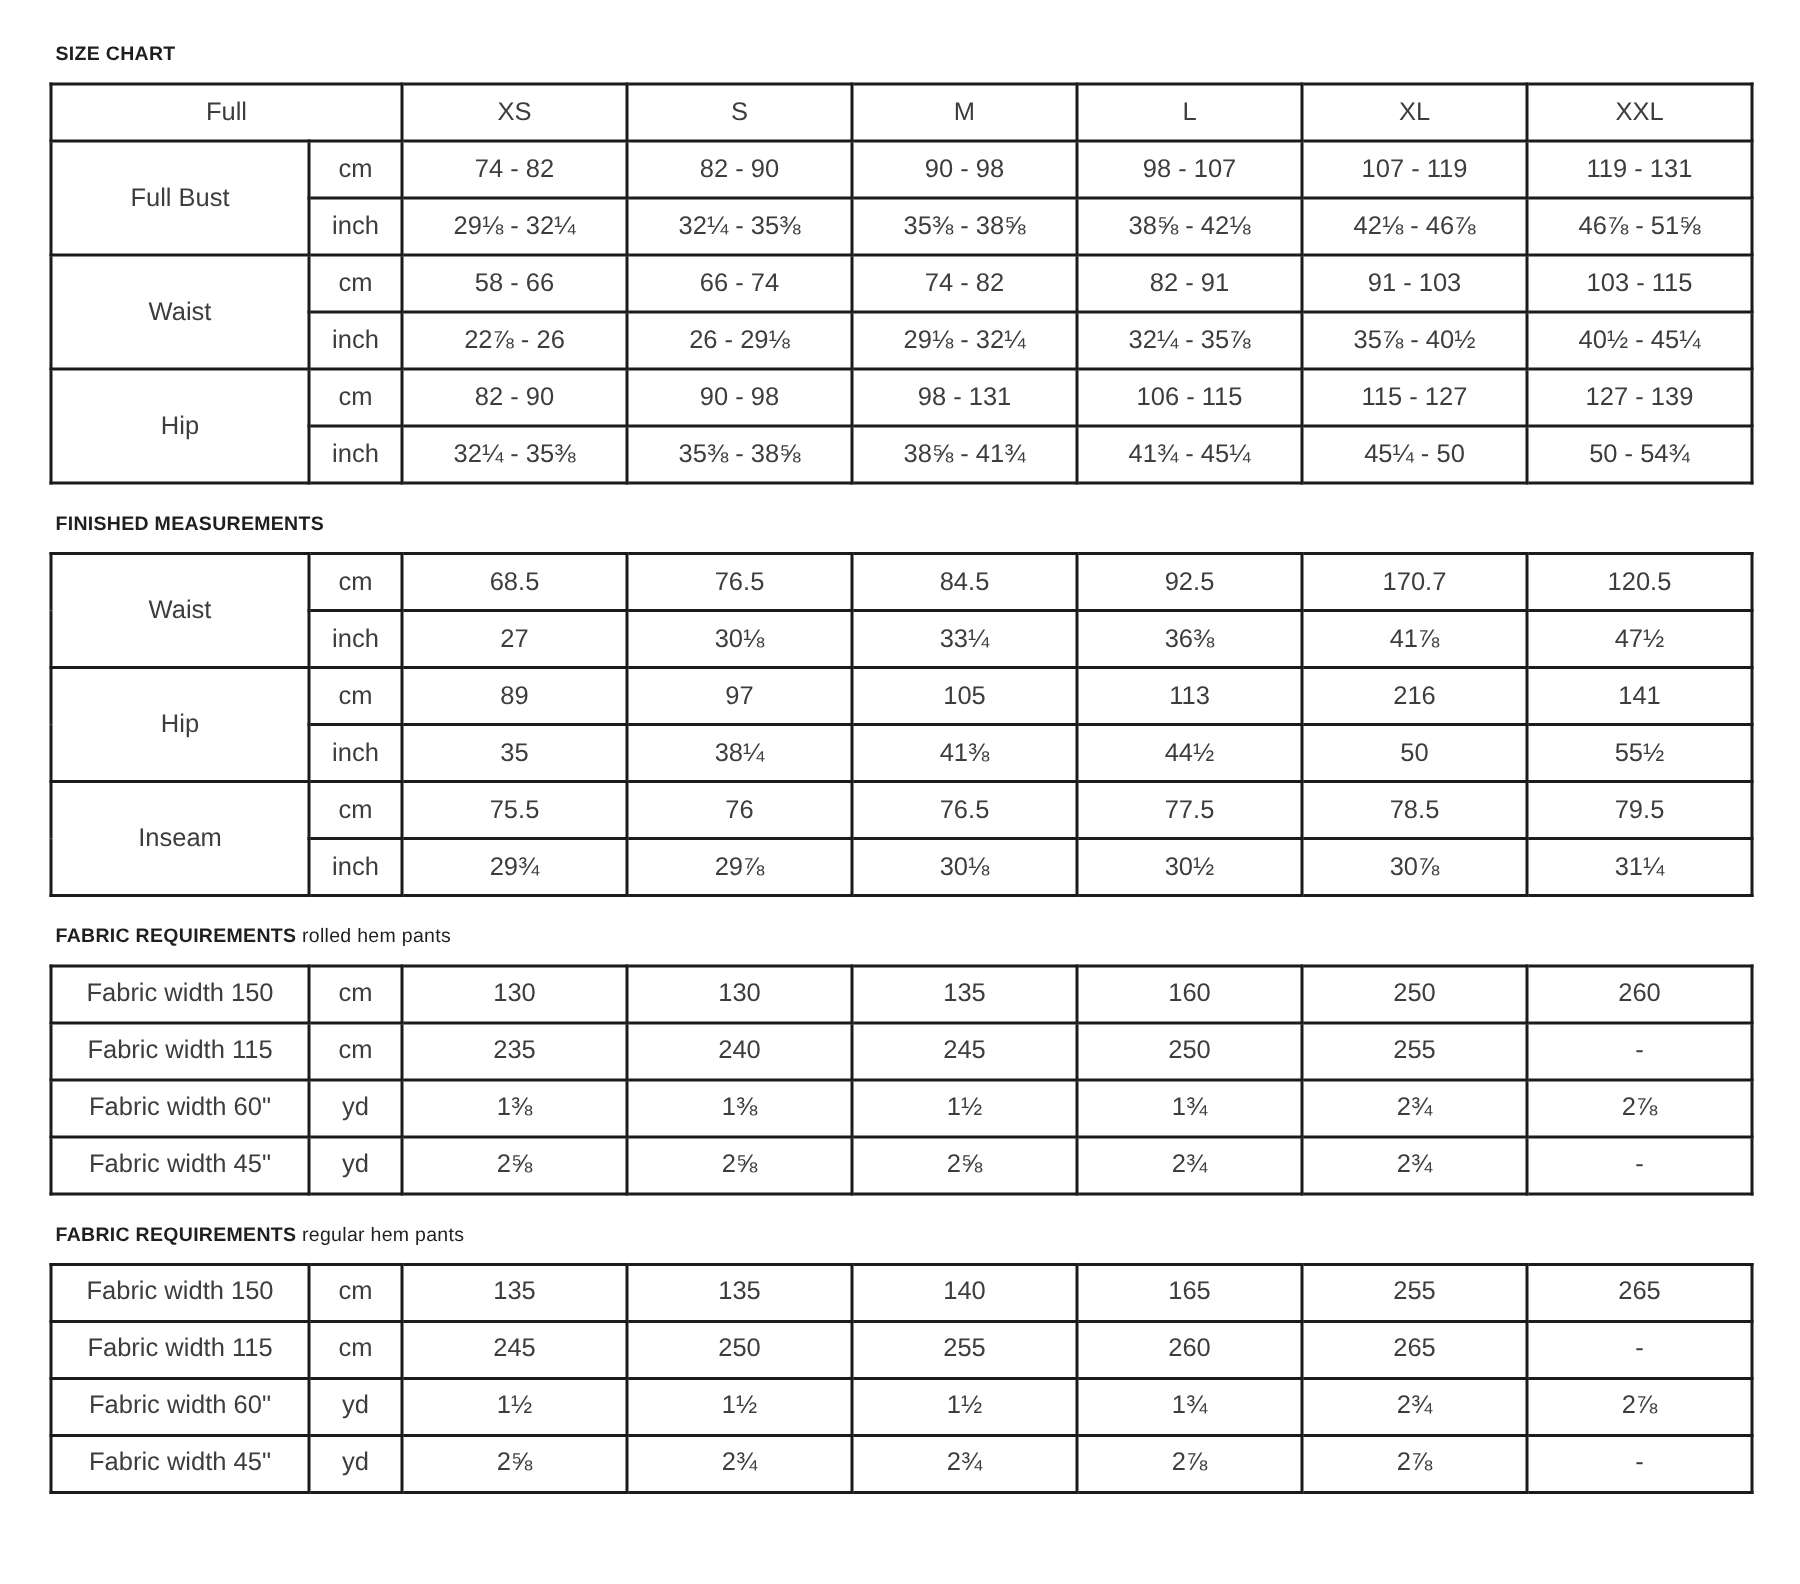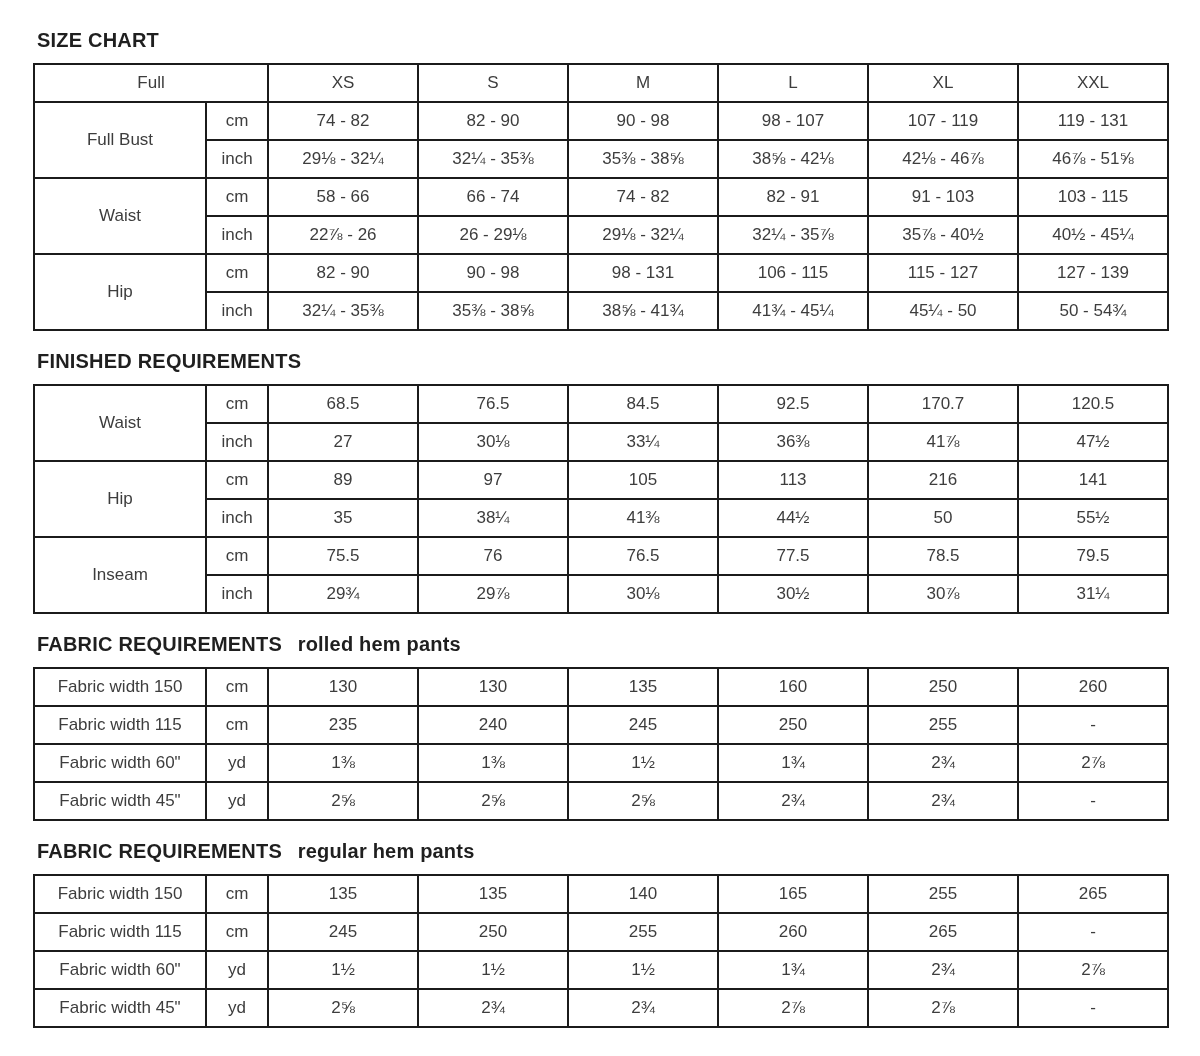--- a/index.html
+++ b/index.html
@@ -8,28 +8,28 @@
     background: #ffffff;
     font-family: "Liberation Sans", "DejaVu Sans", sans-serif;
   }
   body {
     width: 1200px;
     height: 1056px;
     padding: 29px 33px 0 33px;
     color: #3d3d3d;
   }
   .section-title {
-    font-size: 20px;
+    font-size: 13px;
     font-weight: bold;
     color: #1f1f1f;
     letter-spacing: 0.2px;
     margin: 0 0 11px 4px;
     line-height: 1.15;
   }
-  .section-title .subtitle { font-weight: bold; margin-left: 10px; }
+  .section-title .subtitle { font-weight: normal; }
   .grid {
     border-collapse: collapse;
     table-layout: fixed;
     width: 1134px;
     margin-bottom: 19px;
   }
   .grid td {
     border: 2px solid #1b1b1b;
     height: 38px;
     padding: 0 4px;
@@ -124,21 +124,21 @@
     <td>32¼ - 35⅜</td>
     <td>35⅜ - 38⅝</td>
     <td>38⅝ - 41¾</td>
     <td>41¾ - 45¼</td>
     <td>45¼ - 50</td>
     <td>50 - 54¾</td>
   </tr>
 </tbody>
   </table>
 
-<h2 class="section-title">FINISHED REQUIREMENTS</h2>
+<h2 class="section-title">FINISHED MEASUREMENTS</h2>
 
 <table class="grid">
   <colgroup>
     <col class="c-label">
       <col class="c-unit">
     <col class="c-data">
       <col class="c-data">
       <col class="c-data">
     <col class="c-data">
       <col class="c-data">

